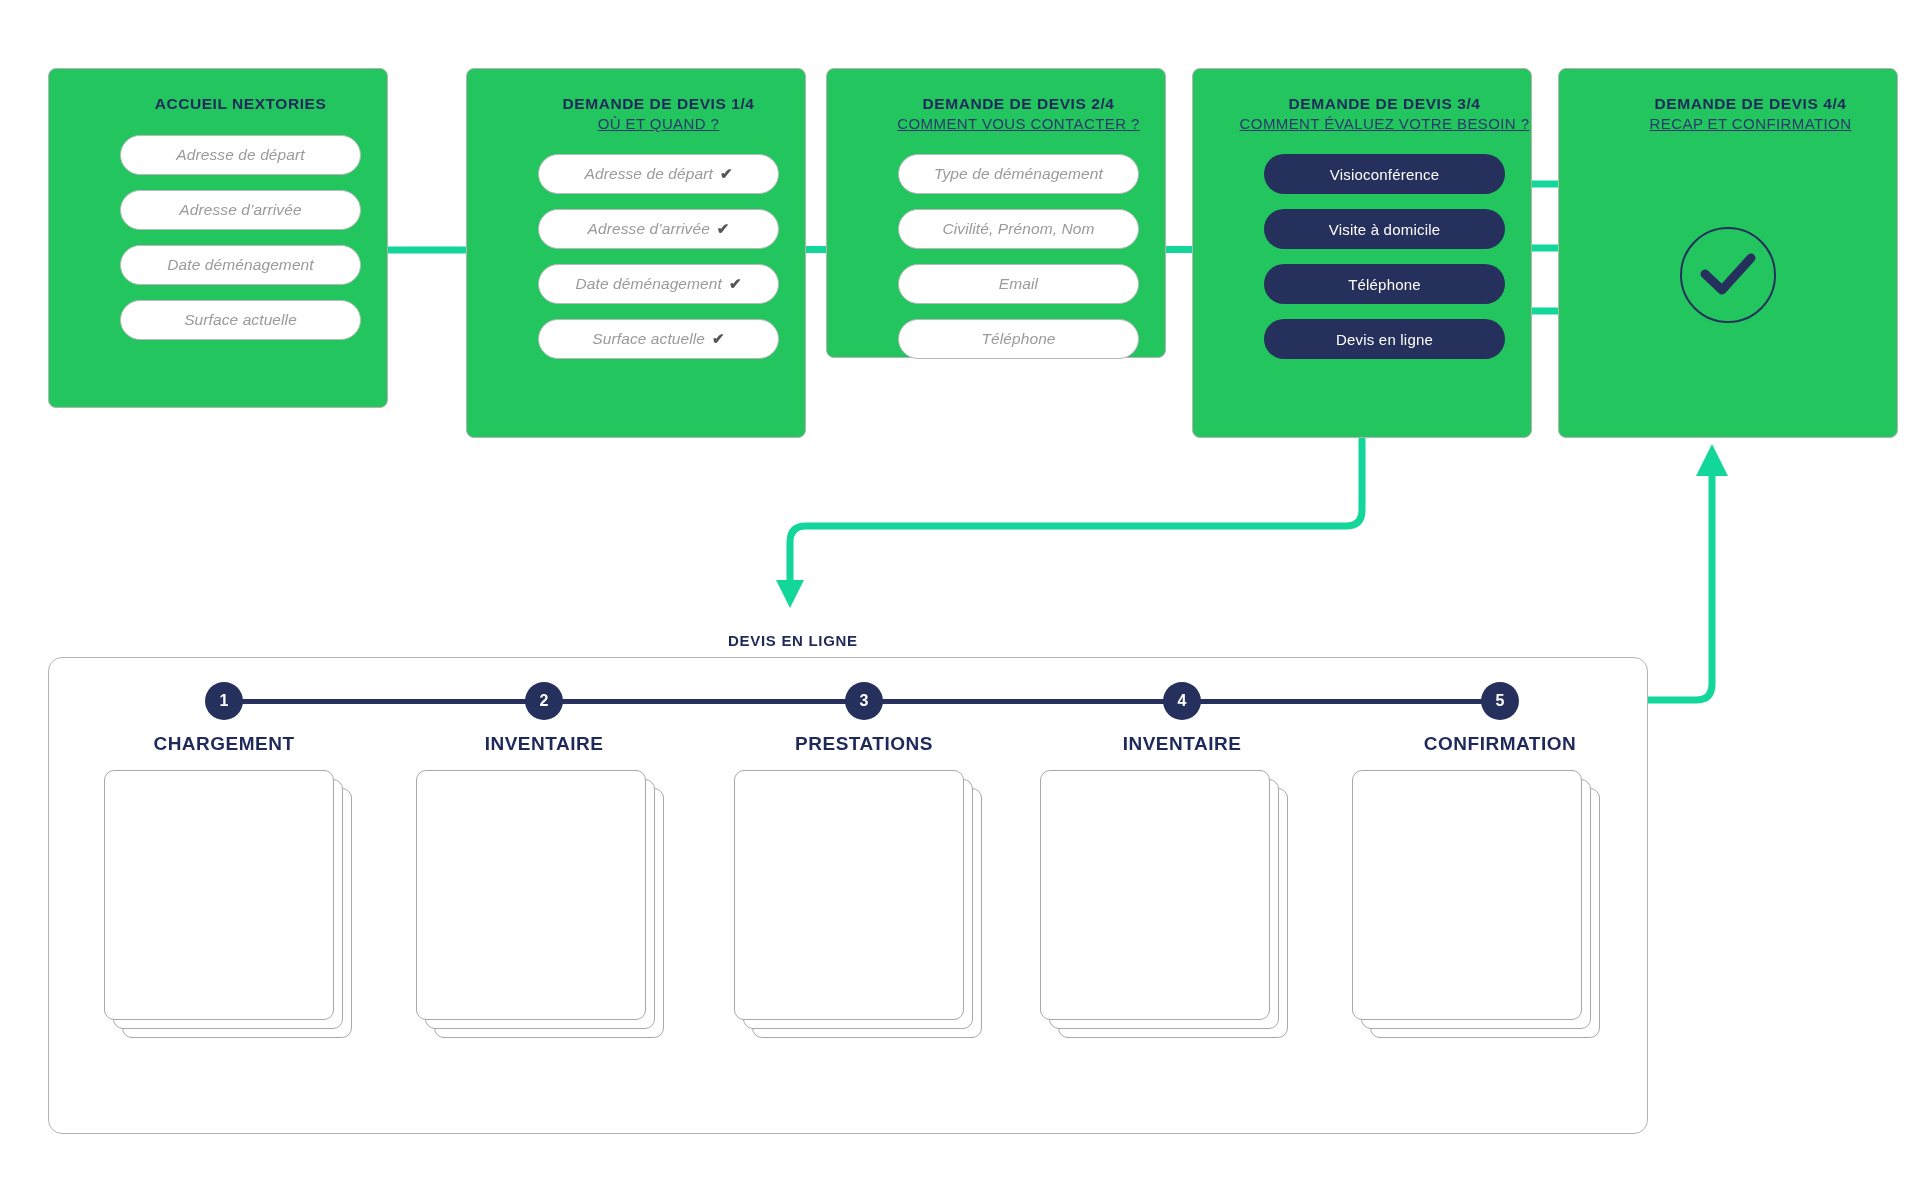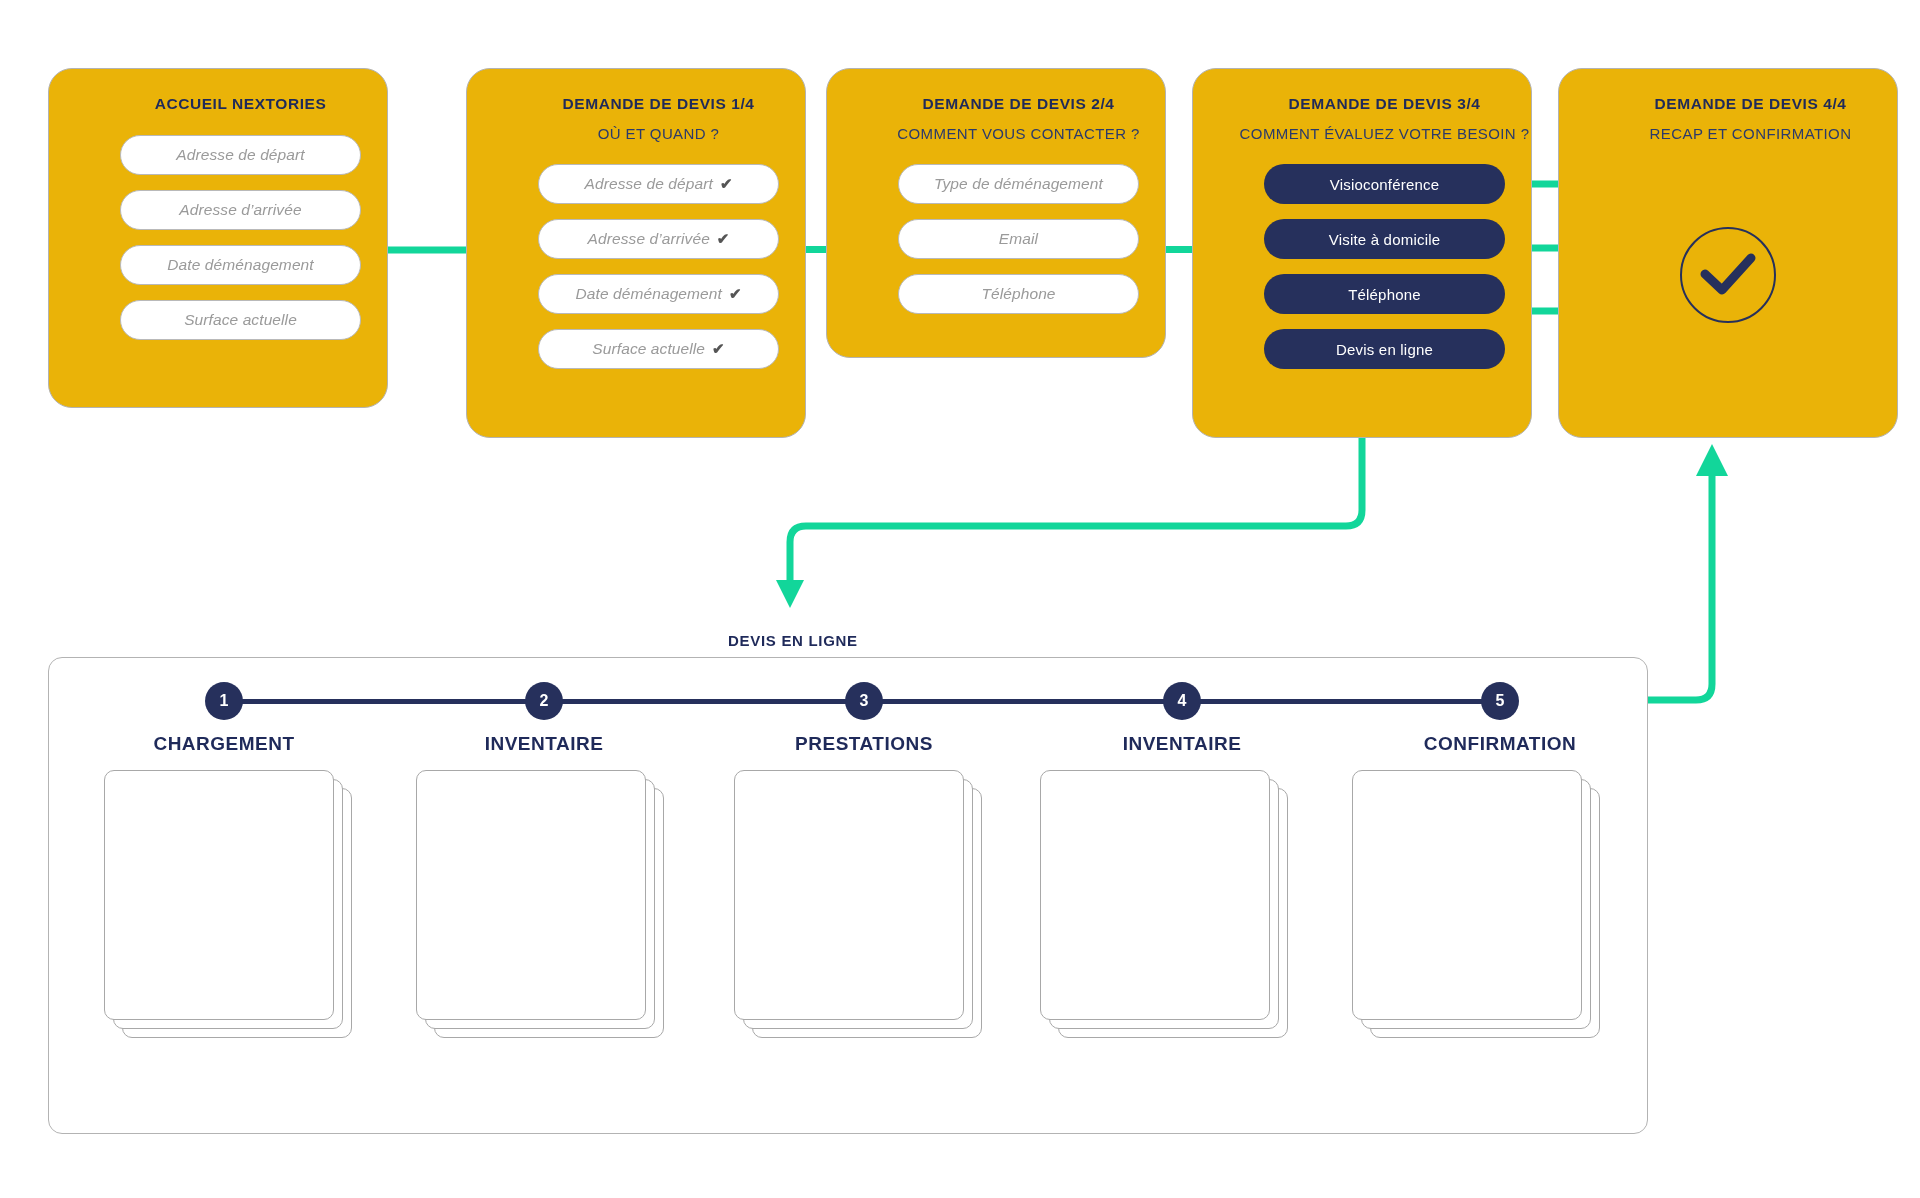--- a/index.html
+++ b/index.html
@@ -17,41 +17,42 @@
     position: relative;
     width: 1920px;
     height: 1198px;
     background: #ffffff;
     overflow: hidden;
   }
 
   
   .flow-card {
     position: absolute;
-    background: #eab308;
+    background: #22c55e;
     border: 1.6px solid #b3b3b3;
-    border-radius: 24px;
+    border-radius: 8px;
     box-sizing: border-box;
     padding-left: 45px;
   }
   .card-title {
     text-align: center;
     color: #1f2a5a;
     font-weight: bold;
     font-size: 15.5px;
     letter-spacing: 0.55px;
     margin-top: 26px;
   }
   .card-subtitle {
     text-align: center;
     color: #2b3a6b;
     font-weight: normal;
     font-size: 15px;
     letter-spacing: 0.4px;
-    margin-top: 12px;
+    margin-top: 2px;
+    text-decoration: underline;
   }
 
   .pill-list {
     margin-top: 22px;
     padding: 0 26px;
     box-sizing: border-box;
   }
   .pill {
     height: 40px;
     border: 1.4px solid #b9b9b9;
@@ -284,20 +285,23 @@
 
   <div class="flow-card" style="left:826px;top:68px;width:340px;height:290px;">
     <div class="card-title">DEMANDE DE DEVIS 2/4</div>
     <div class="card-subtitle">COMMENT VOUS CONTACTER ?</div>
 
     <div class="pill-list">
       <div class="pill">
         <span class="pill-text">Type de déménagement</span>
       </div>
       <div class="pill">
+        <span class="pill-text">Civilité, Prénom, Nom</span>
+      </div>
+      <div class="pill">
         <span class="pill-text">Email</span>
       </div>
       <div class="pill">
         <span class="pill-text">Téléphone</span>
       </div>
     </div>
   </div>
 
   <div class="flow-card" style="left:1192px;top:68px;width:340px;height:370px;">
     <div class="card-title">DEMANDE DE DEVIS 3/4</div>

